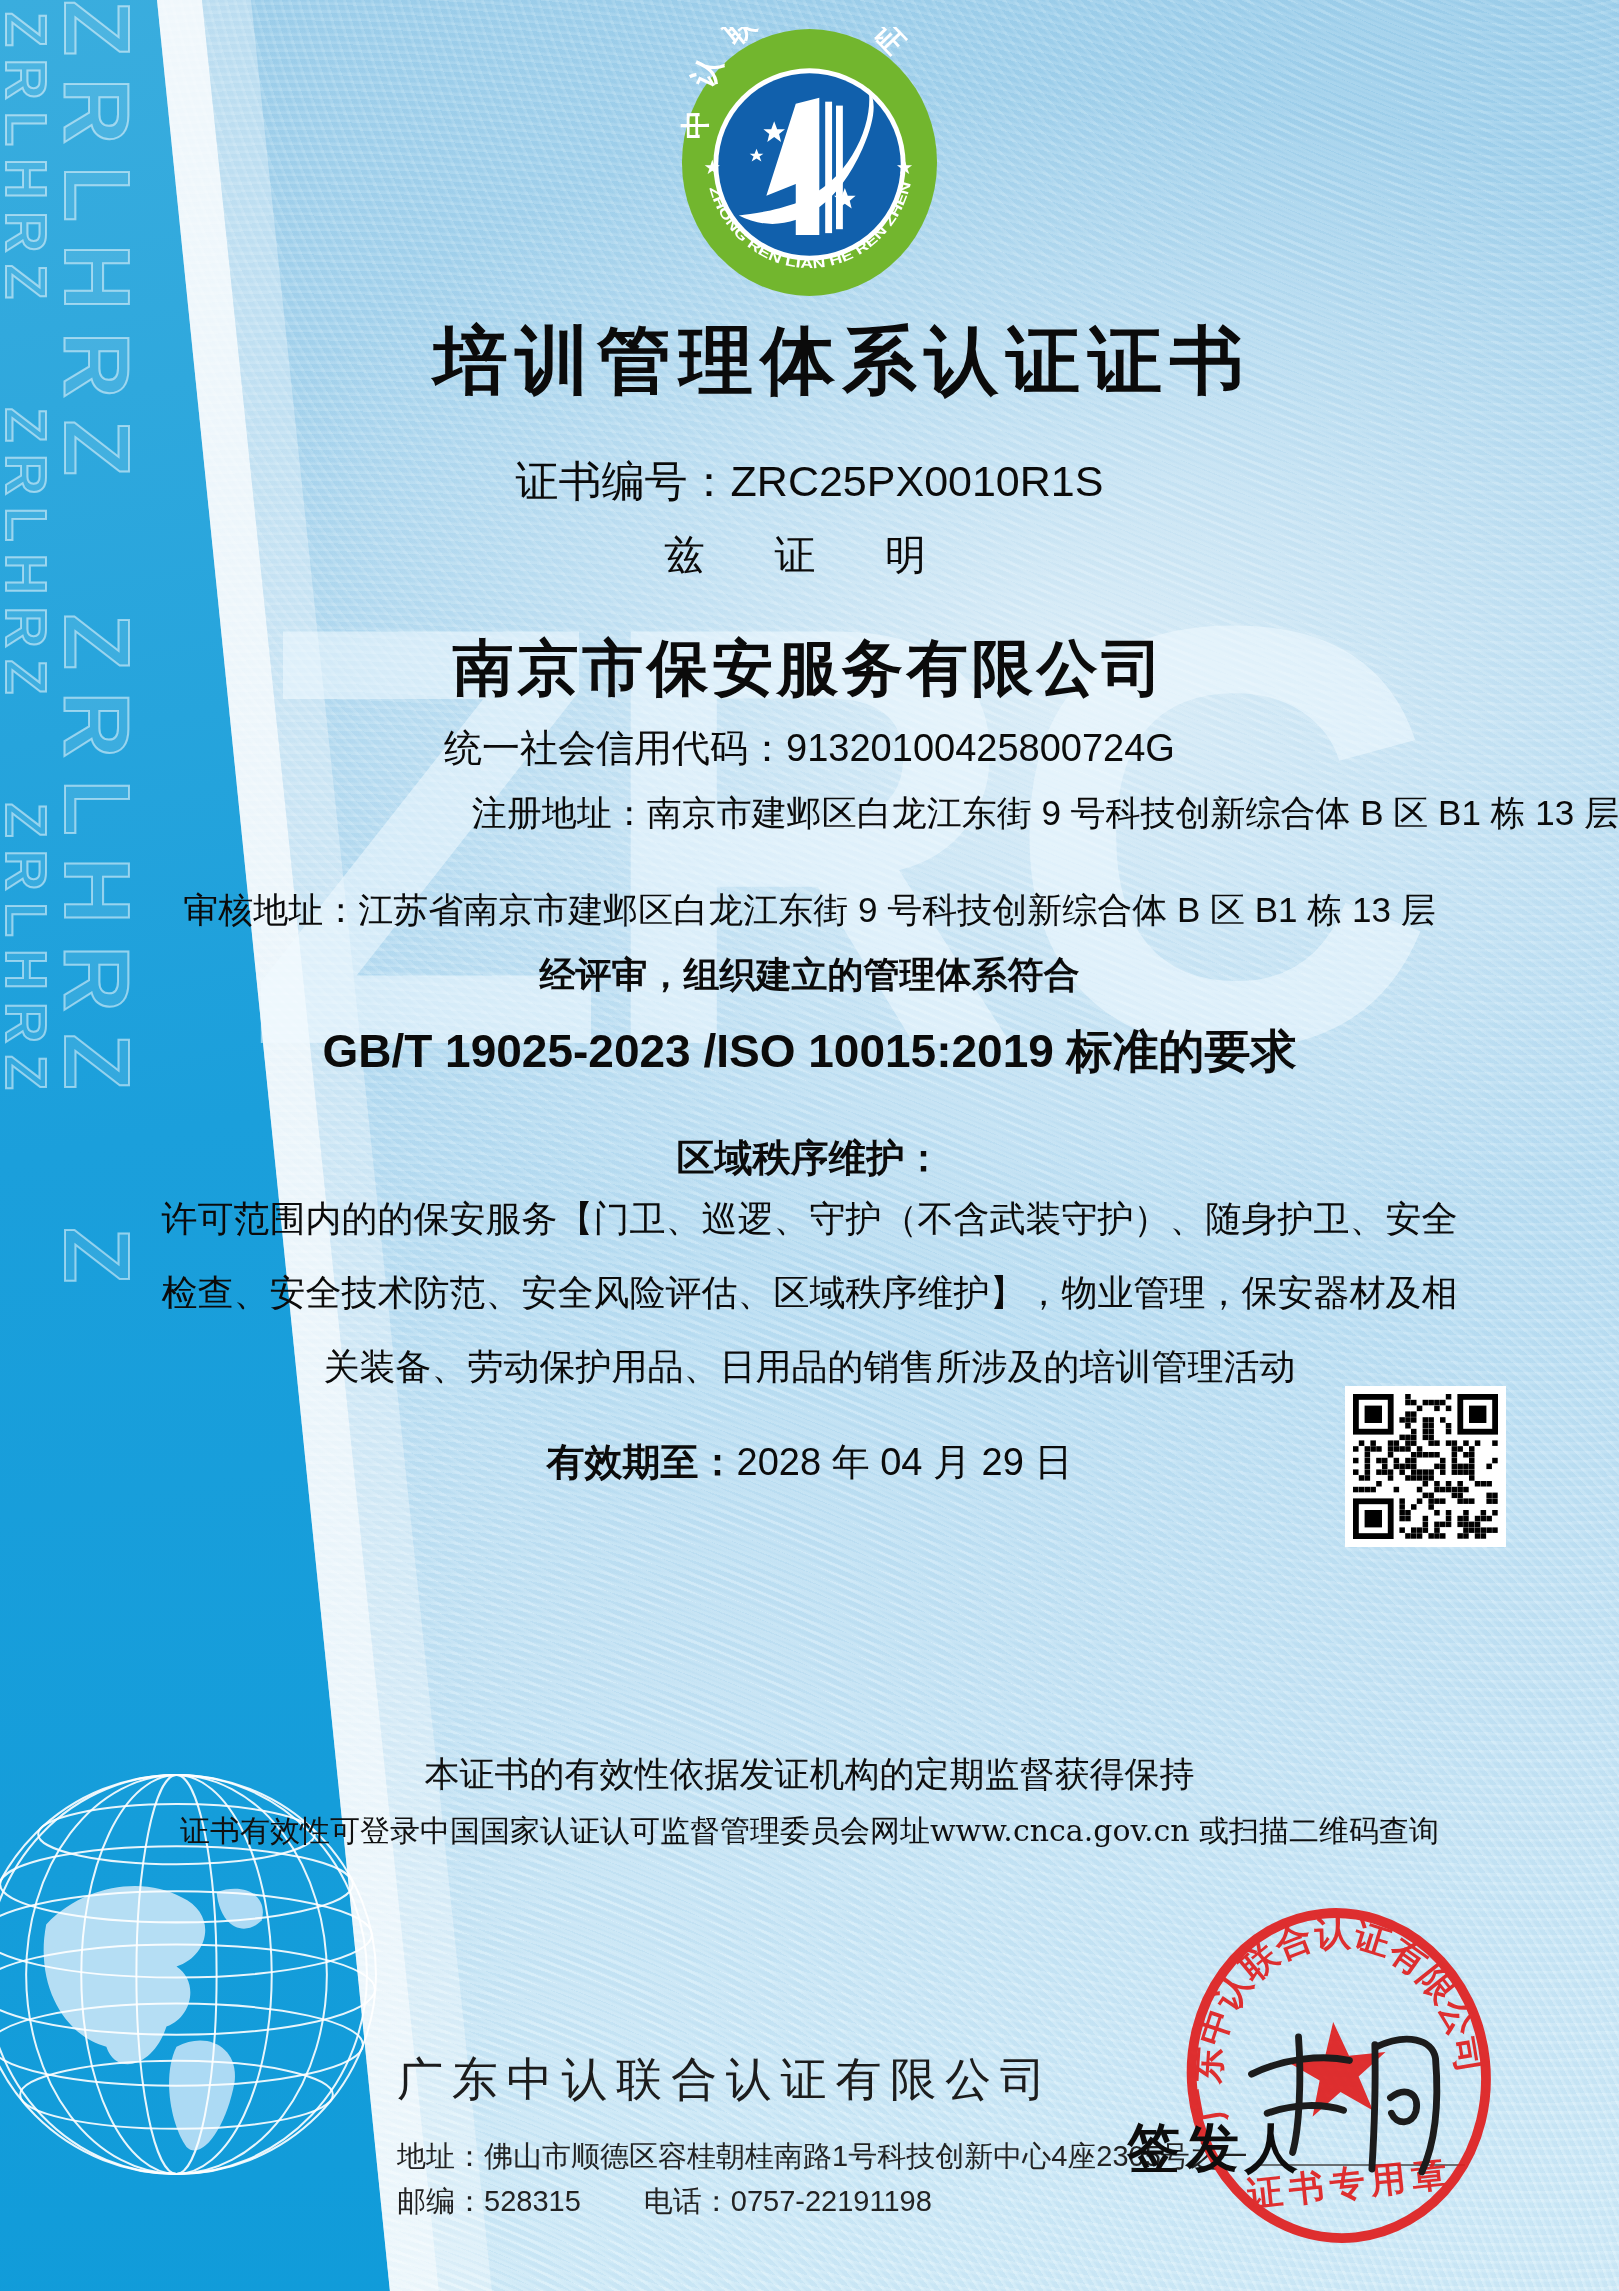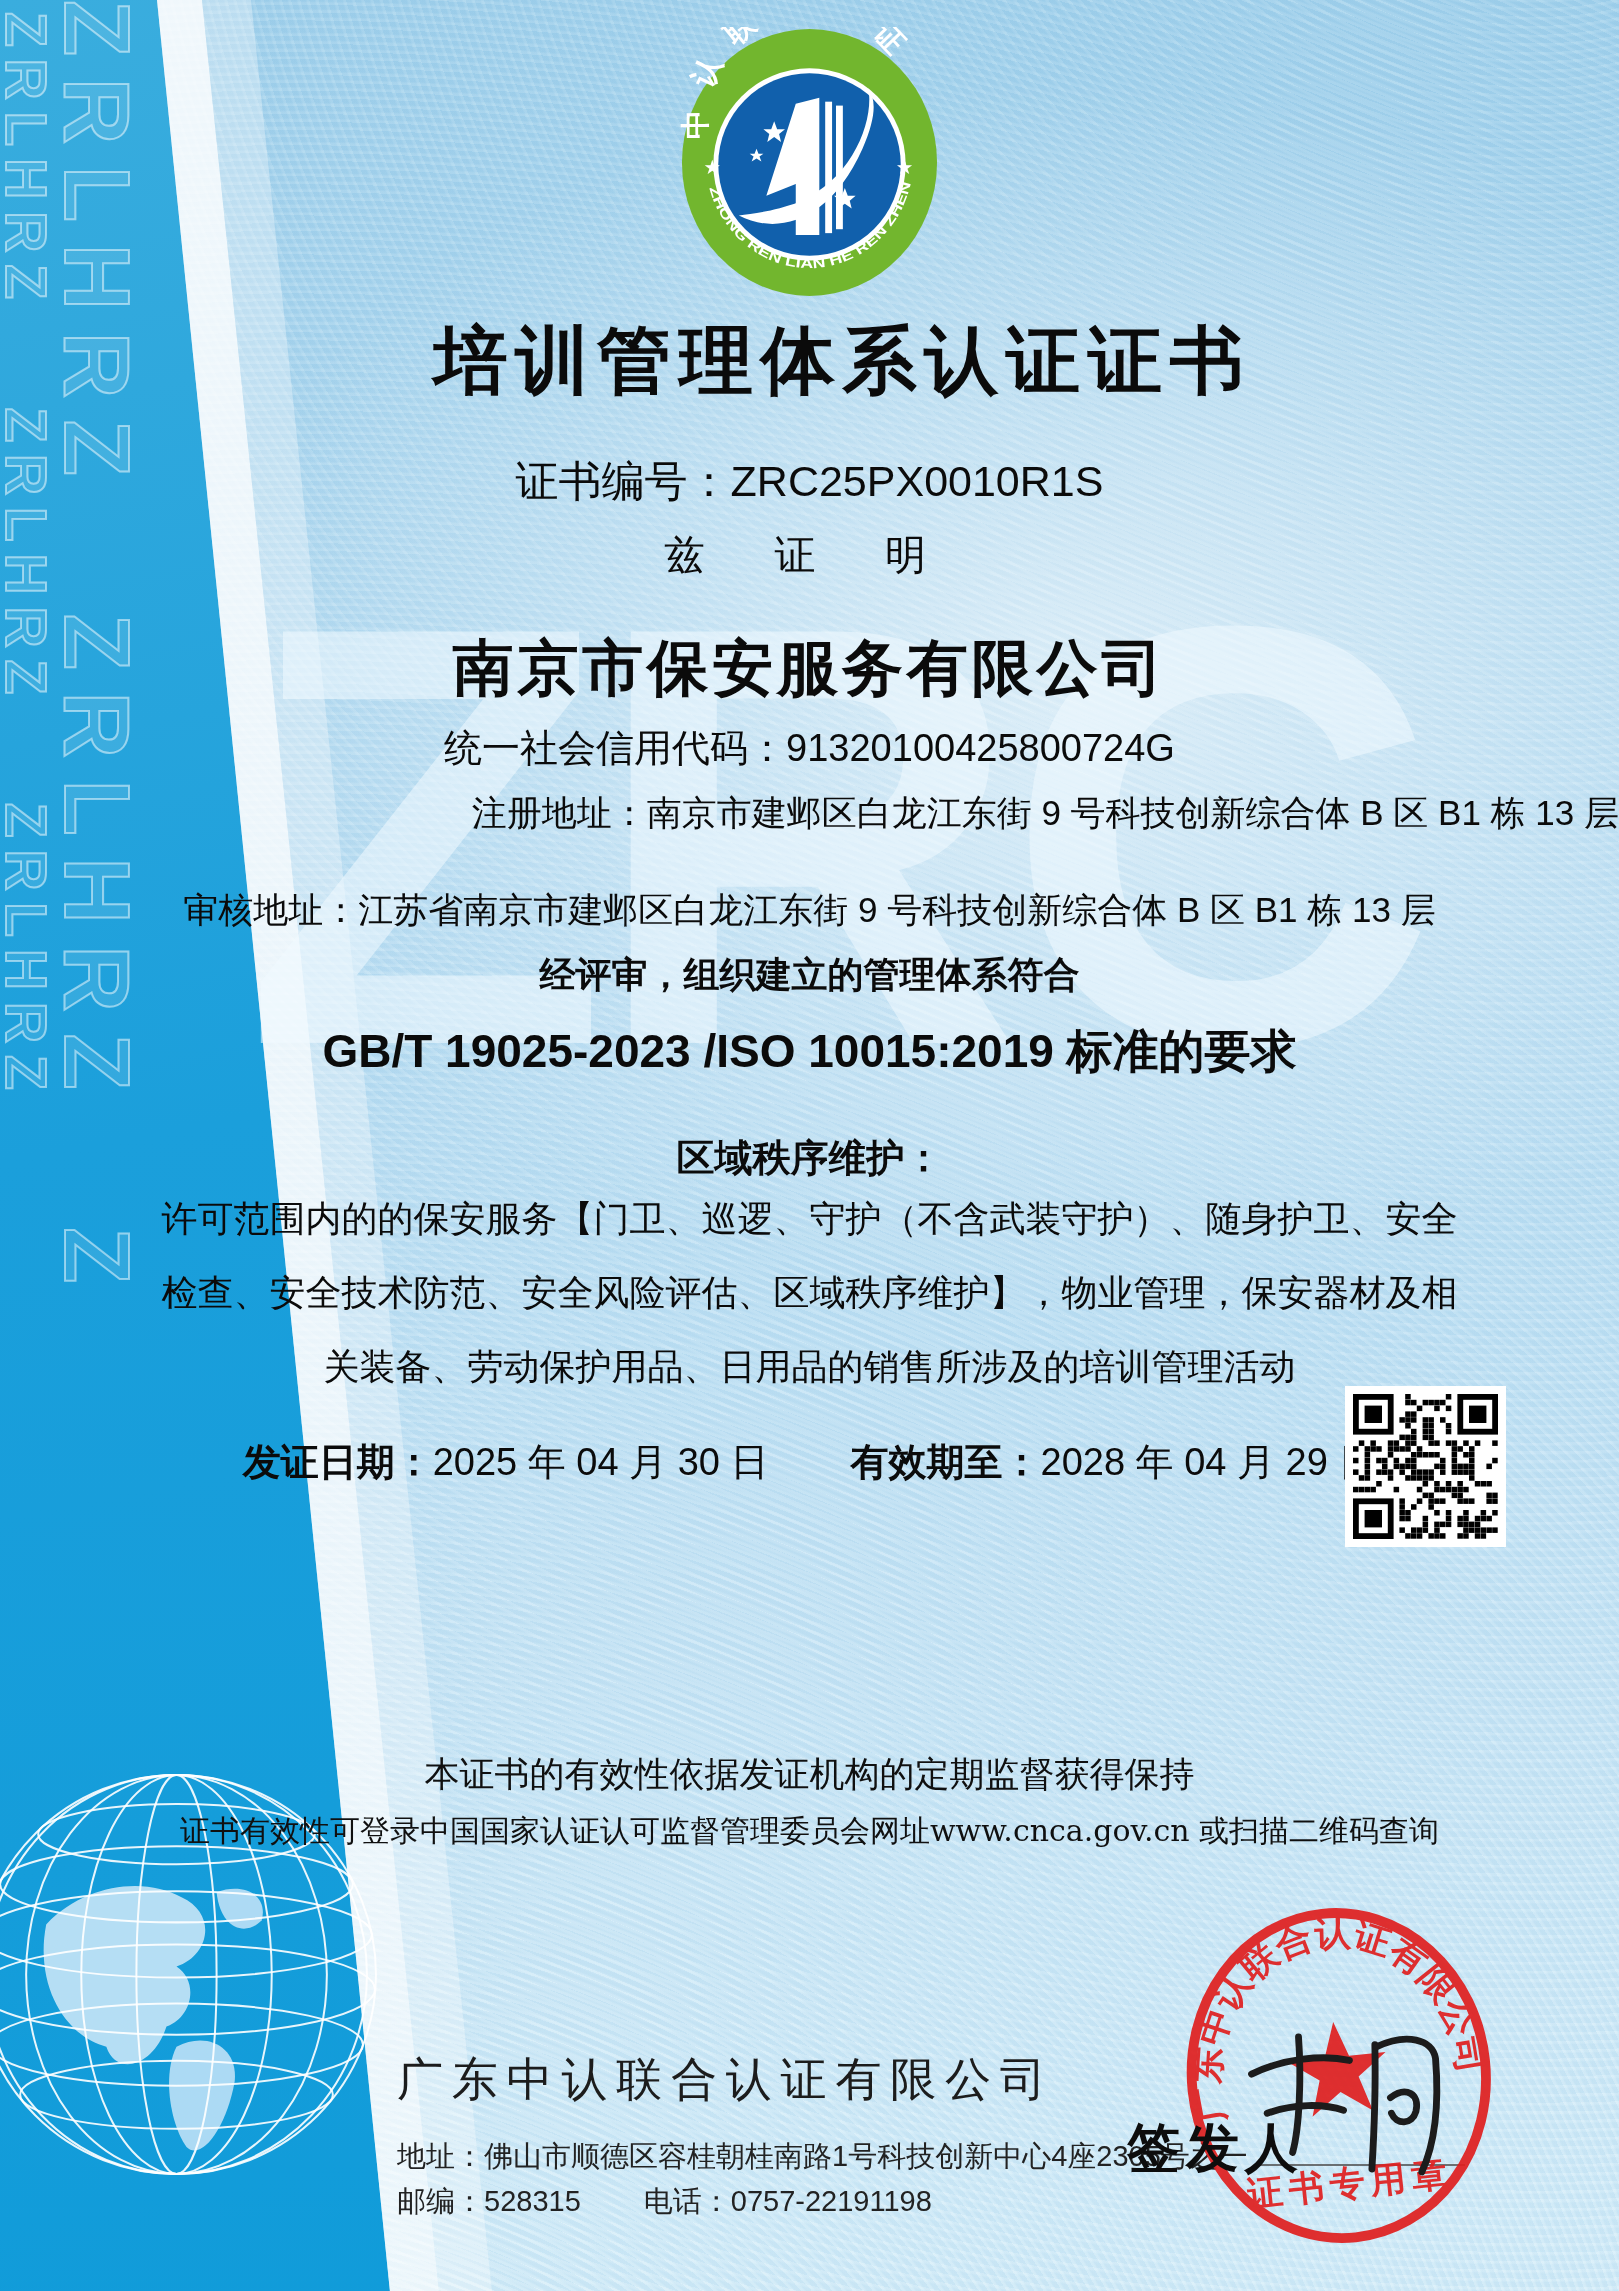--- a/index.html
+++ b/index.html
@@ -144,21 +144,20 @@
   </div>
   <div class="abs ctr assess">经评审，组织建立的管理体系符合</div>
   <div class="abs ctr standard">GB/T 19025-2023 /ISO 10015:2019 标准的要求</div>
   <div class="abs ctr scopelabel">区域秩序维护：</div>
   <div class="abs ctr scopewrap">
     <div class="scopeline">许可范围内的的保安服务【门卫、巡逻、守护（不含武装守护）、随身护卫、安全</div>
     <div class="scopeline">检查、安全技术防范、安全风险评估、区域秩序维护】，物业管理，保安器材及相</div>
     <div class="scopeline">关装备、劳动保护用品、日用品的销售所涉及的培训管理活动</div>
   </div>
   <div class="abs ctr dates">
-    <span><b>发证日期：</b><span>2025 年 04 月 30 日</span></span>
     <span><b>有效期至：</b><span>2028 年 04 月 29 日</span></span>
   </div>
 
   <div class="abs qr">
     <svg id="qr-svg" width="145" height="145" viewBox="0 0 148 148">
         <rect x="53.28" y="0" width="5.624" height="5.624" fill="#000"></rect>
         <rect x="94.72" y="0" width="5.624" height="5.624" fill="#000"></rect>
         <rect x="53.28" y="5.92" width="5.624" height="5.624" fill="#000"></rect>
         <rect x="59.2" y="5.92" width="5.624" height="5.624" fill="#000"></rect>
         <rect x="71.03999999999999" y="5.92" width="5.624" height="5.624" fill="#000"></rect>

